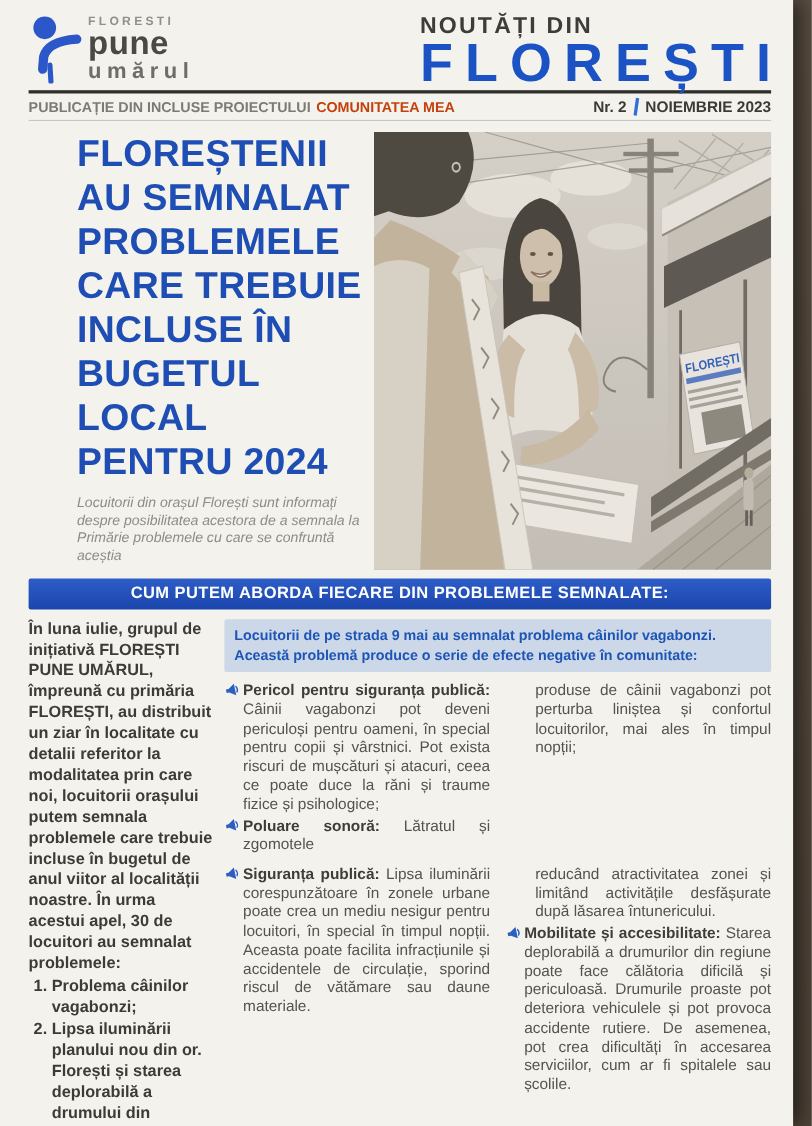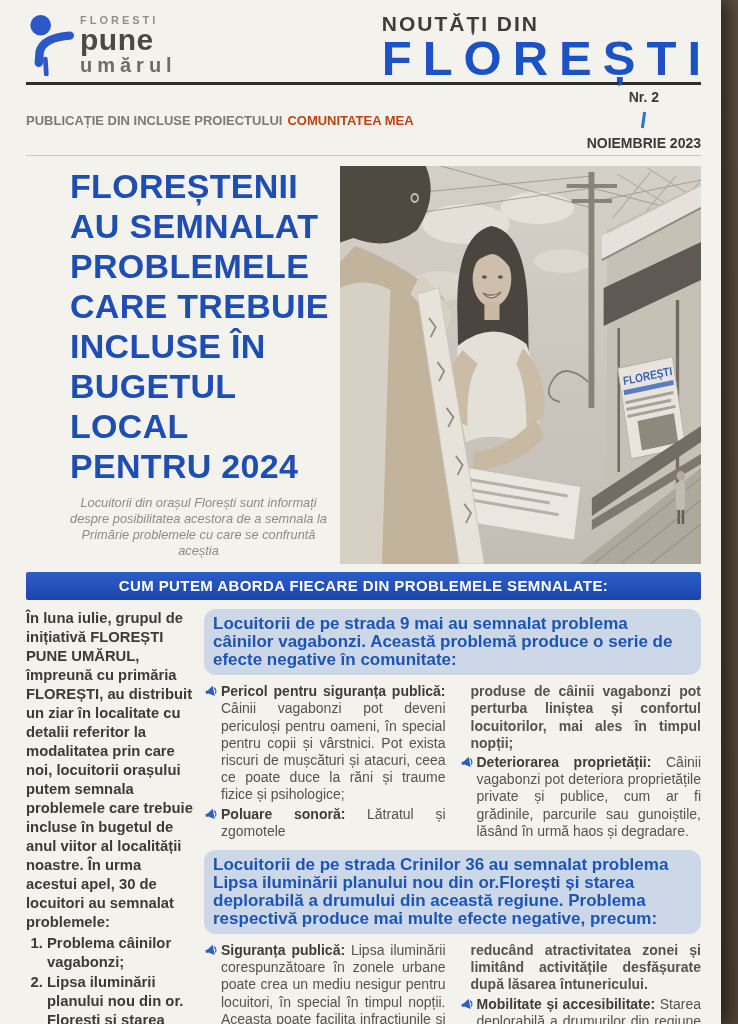--- a/index.html
+++ b/index.html
@@ -21,49 +21,49 @@
   .lt-top{font-size:11px;color:#918f88;letter-spacing:3px;font-weight:600;}
   .lt-main{font-size:30px;font-weight:700;color:#4a4a45;line-height:.95;letter-spacing:.5px;}
   .lt-sub{font-size:20px;color:#6f6d66;letter-spacing:5px;font-weight:600;line-height:1;}
   .masthead{padding-top:2px;}
   .kicker{font-size:21px;font-weight:800;color:#3c3c39;letter-spacing:2px;}
   .mast-title{font-size:49px;font-weight:800;color:#1c53c4;letter-spacing:11px;line-height:.9;margin-right:-11px;}
   .rule-dark{border-top:3px solid #2f2f2c;margin-top:2px;}
   .subrow{display:flex;justify-content:space-between;align-items:center;padding:4px 0 4px;}
   .sub-left{font-size:13px;color:#7c7a73;font-weight:600;}
   .sub-left .proj{color:#c2410c;font-weight:800;margin-left:5px;}
-  .sub-right{display:flex;align-items:center;gap:7px;font-size:14px;font-weight:700;color:#3a3a37;flex-direction:column;}
+  .sub-right{display:flex;align-items:center;gap:7px;font-size:14px;font-weight:700;color:#3a3a37;}
   .vbar{width:3px;height:16px;background:#2f6fd6;transform:rotate(8deg);}
   .rule-thin{border-top:1px solid #c8c6c0;}
   
   .feature{display:flex;gap:10px;margin-top:10px;}
   .head-col{width:260px;display:flex;flex-direction:column;box-sizing:border-box;margin-left:44px;}
   .headline{font-size:34px;line-height:40px;font-weight:800;color:#1e4eb4;letter-spacing:.3px;}
-  .caption{margin-top:9px;font-size:12.8px;line-height:16px;font-style:italic;color:#8f8b83;text-align:center;padding-right:3px;}
+  .caption{margin-top:9px;font-size:12.8px;line-height:16px;font-style:italic;color:#8f8b83;text-align:left;padding-right:3px;}
   .photo{flex:1;height:398px;position:relative;overflow:hidden;background:#cfccc5;}
   .photo svg{position:absolute;inset:0;width:100%;height:100%;}
   
   .banner{margin-top:8px;background:linear-gradient(180deg,#2d5dc7,#1b45ad);color:#fff;
     font-weight:700;font-size:15px;text-align:center;padding:5px 16px 6px;letter-spacing:.4px;border-radius:2px;}
   
   .content{display:flex;gap:10px;margin-top:9px;}
   .intro{width:168px;flex:0 0 168px;font-size:14.8px;line-height:19px;font-weight:700;color:#3c3b38;}
   .intro p{margin:0;}
   .intro ol{margin:2px 0 0;padding-left:21px;}
   .intro li{margin-top:1px;}
   .right{flex:1;display:flex;flex-direction:column;gap:8px;min-width:0;}
-  .info-box{background:#ccd7e8;color:#1d55b6;font-weight:700;font-size:17px;line-height:18px;padding:6px 9px;border-radius:12px;}
+  .info-box{background:#ccd7e8;color:#1d55b6;font-weight:700;font-size:13px;line-height:18px;padding:6px 9px;border-radius:2px;}
   .cols{display:flex;gap:14px;}
   .col{flex:1;font-size:14px;line-height:17.2px;color:#56534e;text-align:justify;min-width:0;}
   .bullet{display:flex;margin-bottom:2px;}
   .bicon{width:17px;flex:0 0 17px;padding-top:2px;}
   .bicon svg{width:13px;height:13px;transform:rotate(-12deg);display:block;}
   .btext{flex:1;min-width:0;}
   .btext b{color:#3f3d3a;font-weight:800;}
-  .cont-t{margin-left:11px;font-weight:bold;}
+  .cont-t{margin-left:27px;}
 </style>
 </head>
 <body>
 
 <div class="page">
 
   <div class="header">
     <div class="logo">
       <span class="logo-icon">
         <svg viewBox="0 0 52 66">
@@ -231,32 +231,22 @@
                   <path d="M13.6 4.8c1.2 1.8 1.2 4.6 0 6.4" stroke="#2b5fc0" stroke-width="1.5" fill="none" stroke-linecap="round"></path>
                 </svg>
   </span>
               <div class="btext"><b>Poluare sonoră: </b>Lătratul și zgomotele</div>
             </div>
           </div>
           <div class="col">
             <div class="bullet">
               <div class="btext cont-t">produse de câinii vagabonzi pot perturba liniștea și confortul locuitorilor, mai ales în timpul nopții;</div>
             </div>
-            <div class="bullet">
-              <span class="bicon">
-    <svg viewBox="0 0 16 16">
-                  <path d="M2 6h3l7-4.5v13L5 10H2z" fill="#2b5fc0"></path>
-                  <path d="M13.6 4.8c1.2 1.8 1.2 4.6 0 6.4" stroke="#2b5fc0" stroke-width="1.5" fill="none" stroke-linecap="round"></path>
-                </svg>
-  </span>
-              <div class="btext"><b>Deteriorarea proprietății: </b>Câinii vagabonzi pot deteriora proprietățile private și publice, cum ar fi grădinile, parcurile sau gunoiștile, lăsând în urmă haos și degradare.</div>
-            </div>
           </div>
         </div>
-        <div class="info-box">Locuitorii de pe strada Crinilor 36 au semnalat problema Lipsa iluminării planului nou din or.Florești și starea deplorabilă a drumului din această regiune. Problema respectivă produce mai multe efecte negative, precum:</div>
         <div class="cols">
           <div class="col">
             <div class="bullet">
               <span class="bicon">
     <svg viewBox="0 0 16 16">
                   <path d="M2 6h3l7-4.5v13L5 10H2z" fill="#2b5fc0"></path>
                   <path d="M13.6 4.8c1.2 1.8 1.2 4.6 0 6.4" stroke="#2b5fc0" stroke-width="1.5" fill="none" stroke-linecap="round"></path>
                 </svg>
   </span>
               <div class="btext"><b>Siguranța publică: </b>Lipsa iluminării corespunzătoare în zonele urbane poate crea un mediu nesigur pentru locuitori, în special în timpul nopții. Aceasta poate facilita infracțiunile și accidentele de circulație, sporind riscul de vătămare sau daune materiale.</div>

